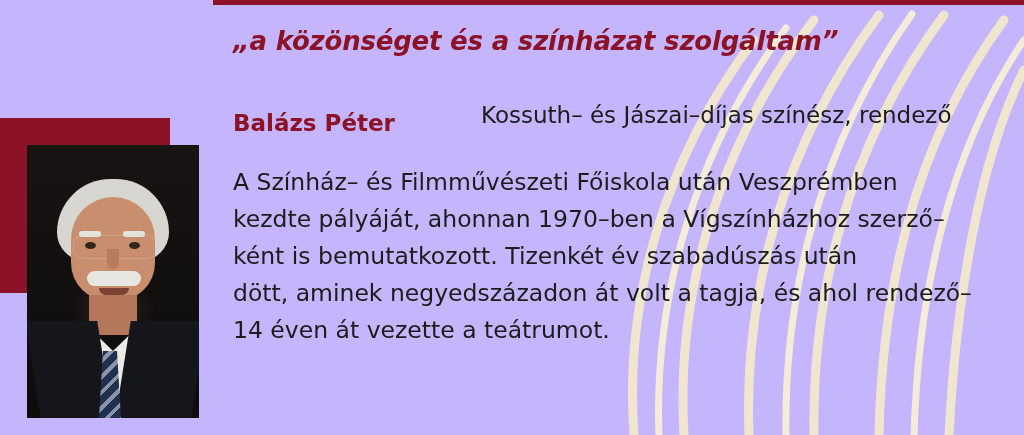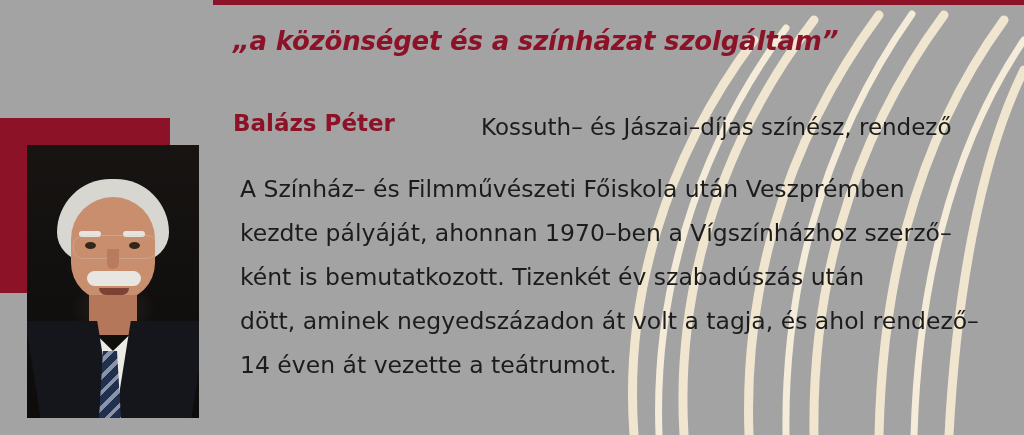--- a/index.html
+++ b/index.html
@@ -11,21 +11,21 @@
     height: 435px;
     overflow: hidden;
     background: #ffffff;
     font-family: "DejaVu Sans", sans-serif;
   }
 
   .page {
     position: relative;
     width: 1024px;
     height: 435px;
-    background: #a3a3a3;
+    background: #c4b5fd;
     overflow: hidden;
   }
 
   
   .watermark {
     position: absolute;
     top: 0;
     right: 0;
     width: 460px;
     height: 435px;
@@ -203,36 +203,36 @@
     position: absolute;
     left: 0;
     top: 12px;
     color: #8c1228;
     font-size: 23px;
     font-weight: bold;
   }
   .byline-role {
     position: absolute;
     left: 248px;
-    top: 16px;
+    top: 4px;
     color: #1c1c1c;
     font-size: 23px;
   }
 
   .body-text {
     position: absolute;
     left: 0;
     top: 164px;
     width: 765px;
     color: #1c1c1c;
     font-size: 23.5px;
     line-height: 37px;
   }
   .body-text p {
-    margin: 7px;
+    margin: 0;
     text-align: justify;
     text-align-last: left;
     white-space: pre-wrap;
   }
   .body-text p.last {
     text-align: center;
   }
 </style>
 </head>
 <body>

